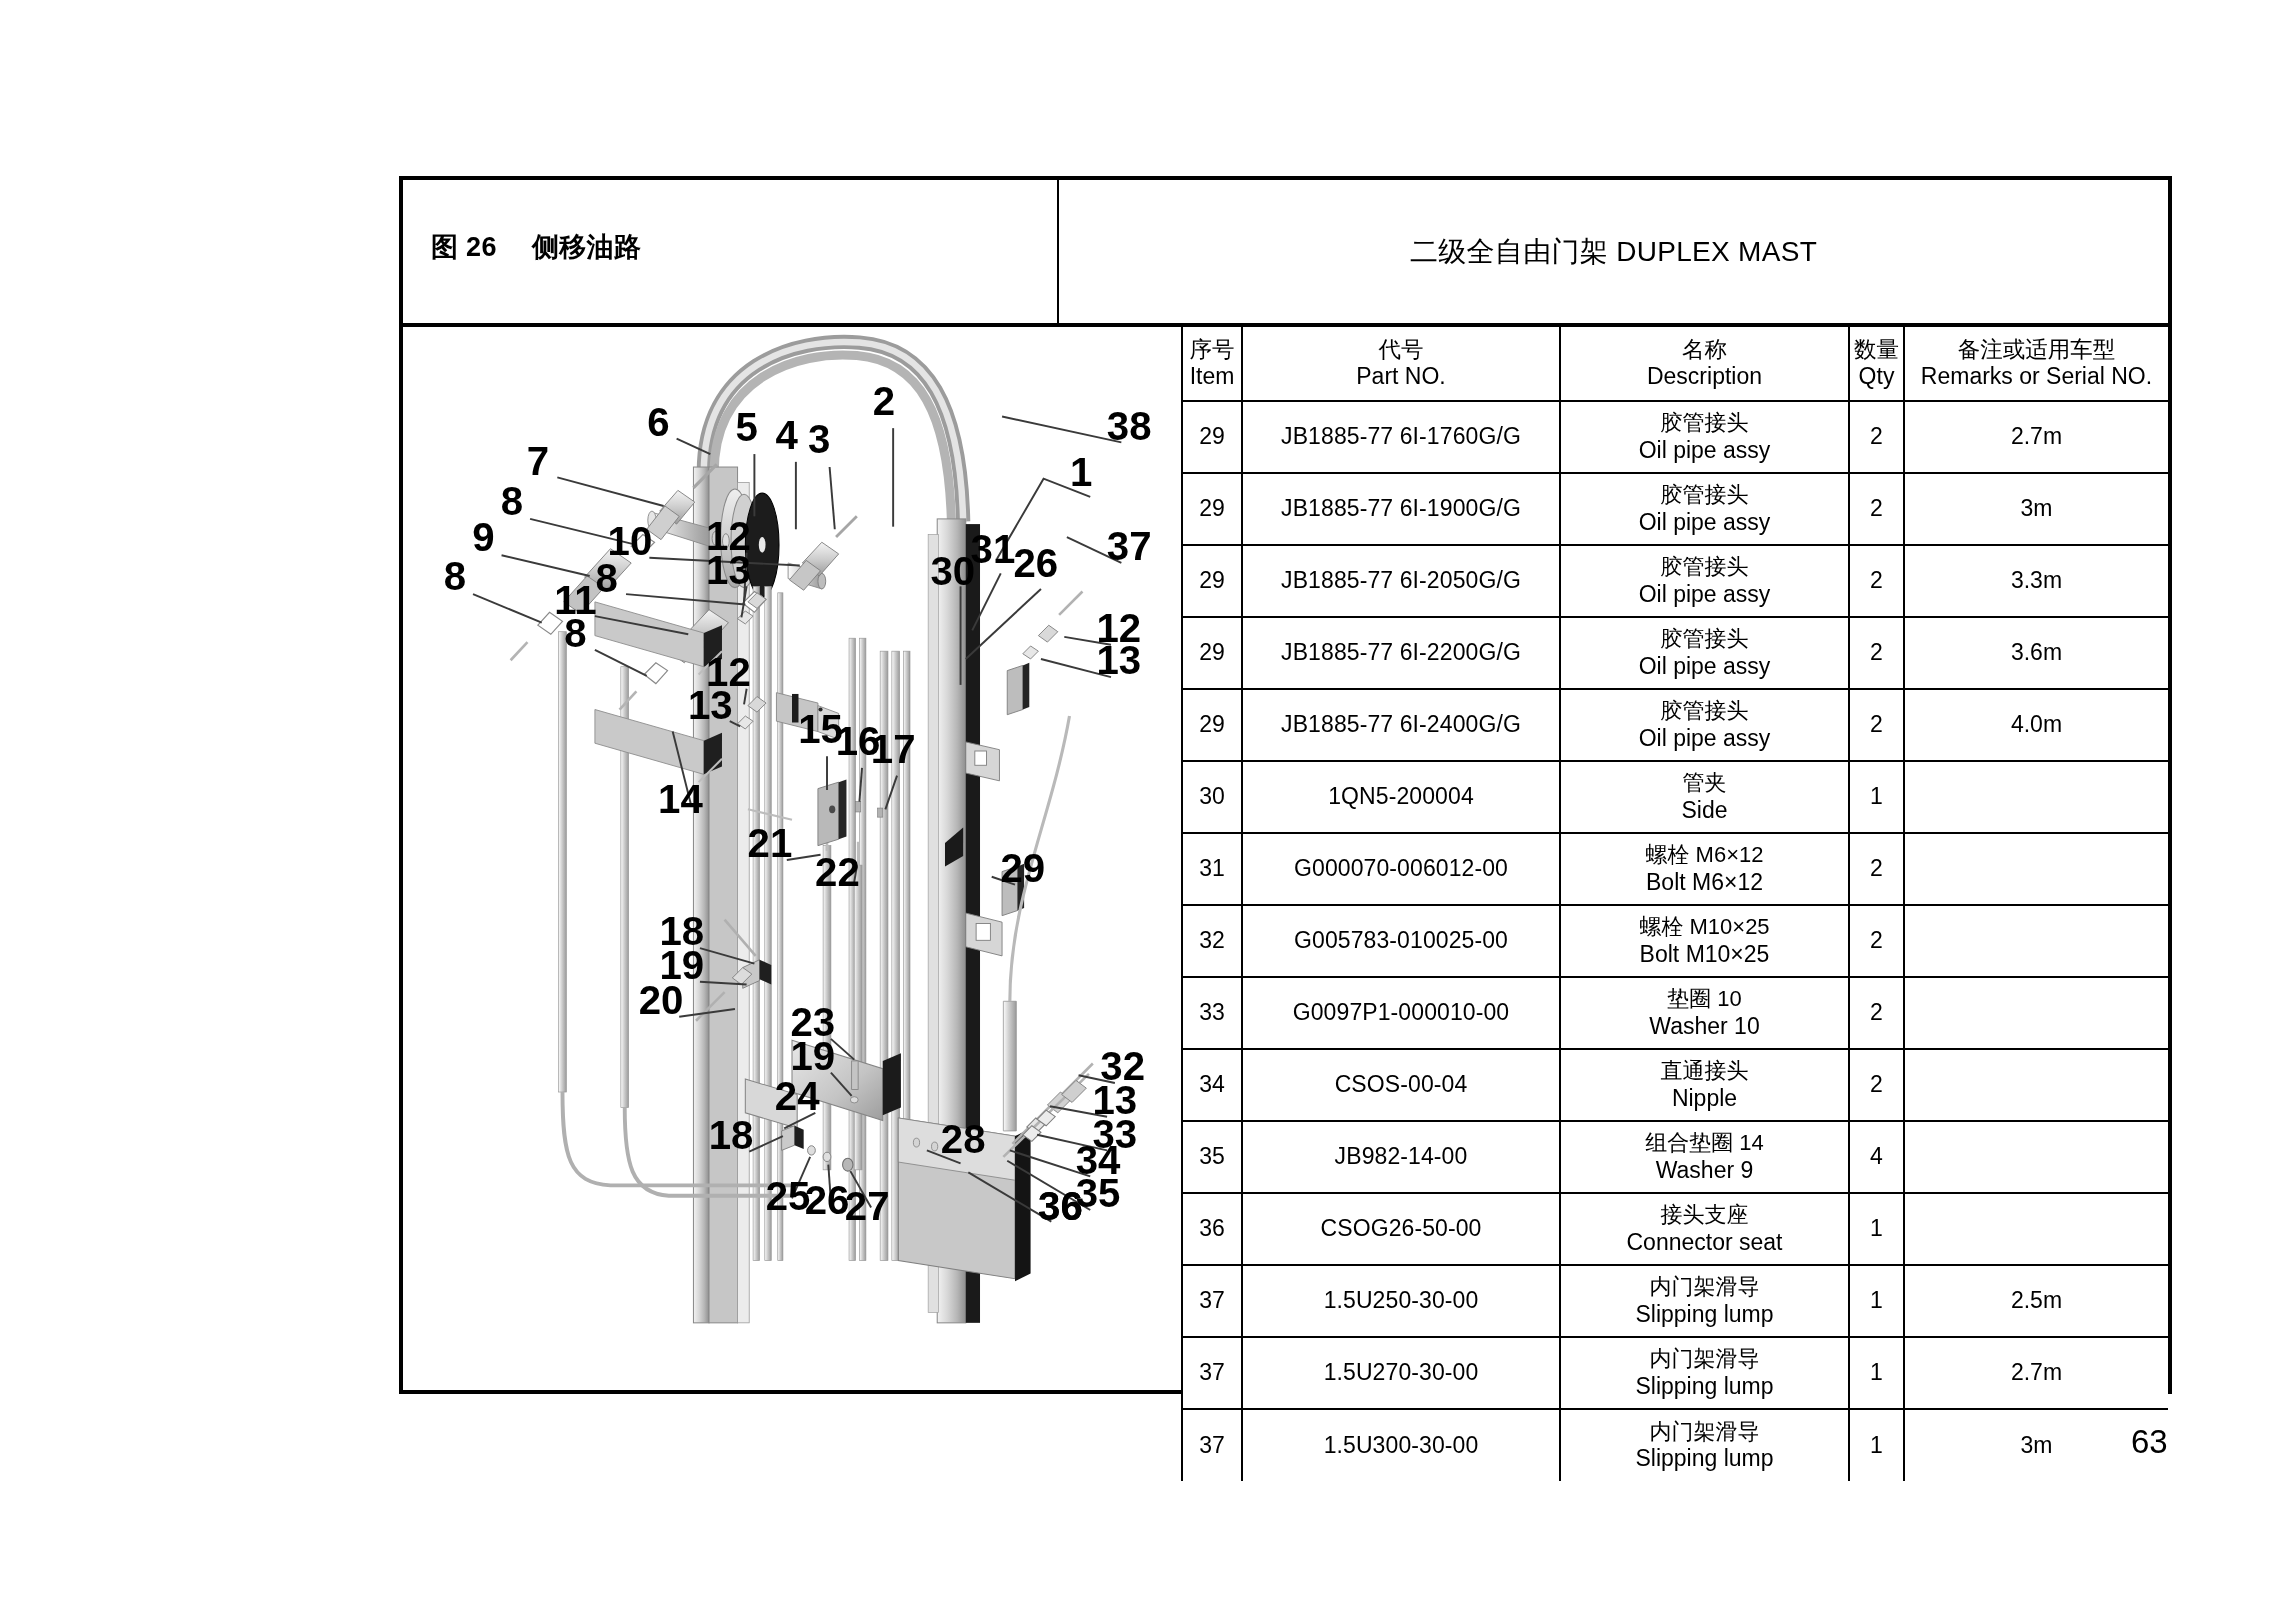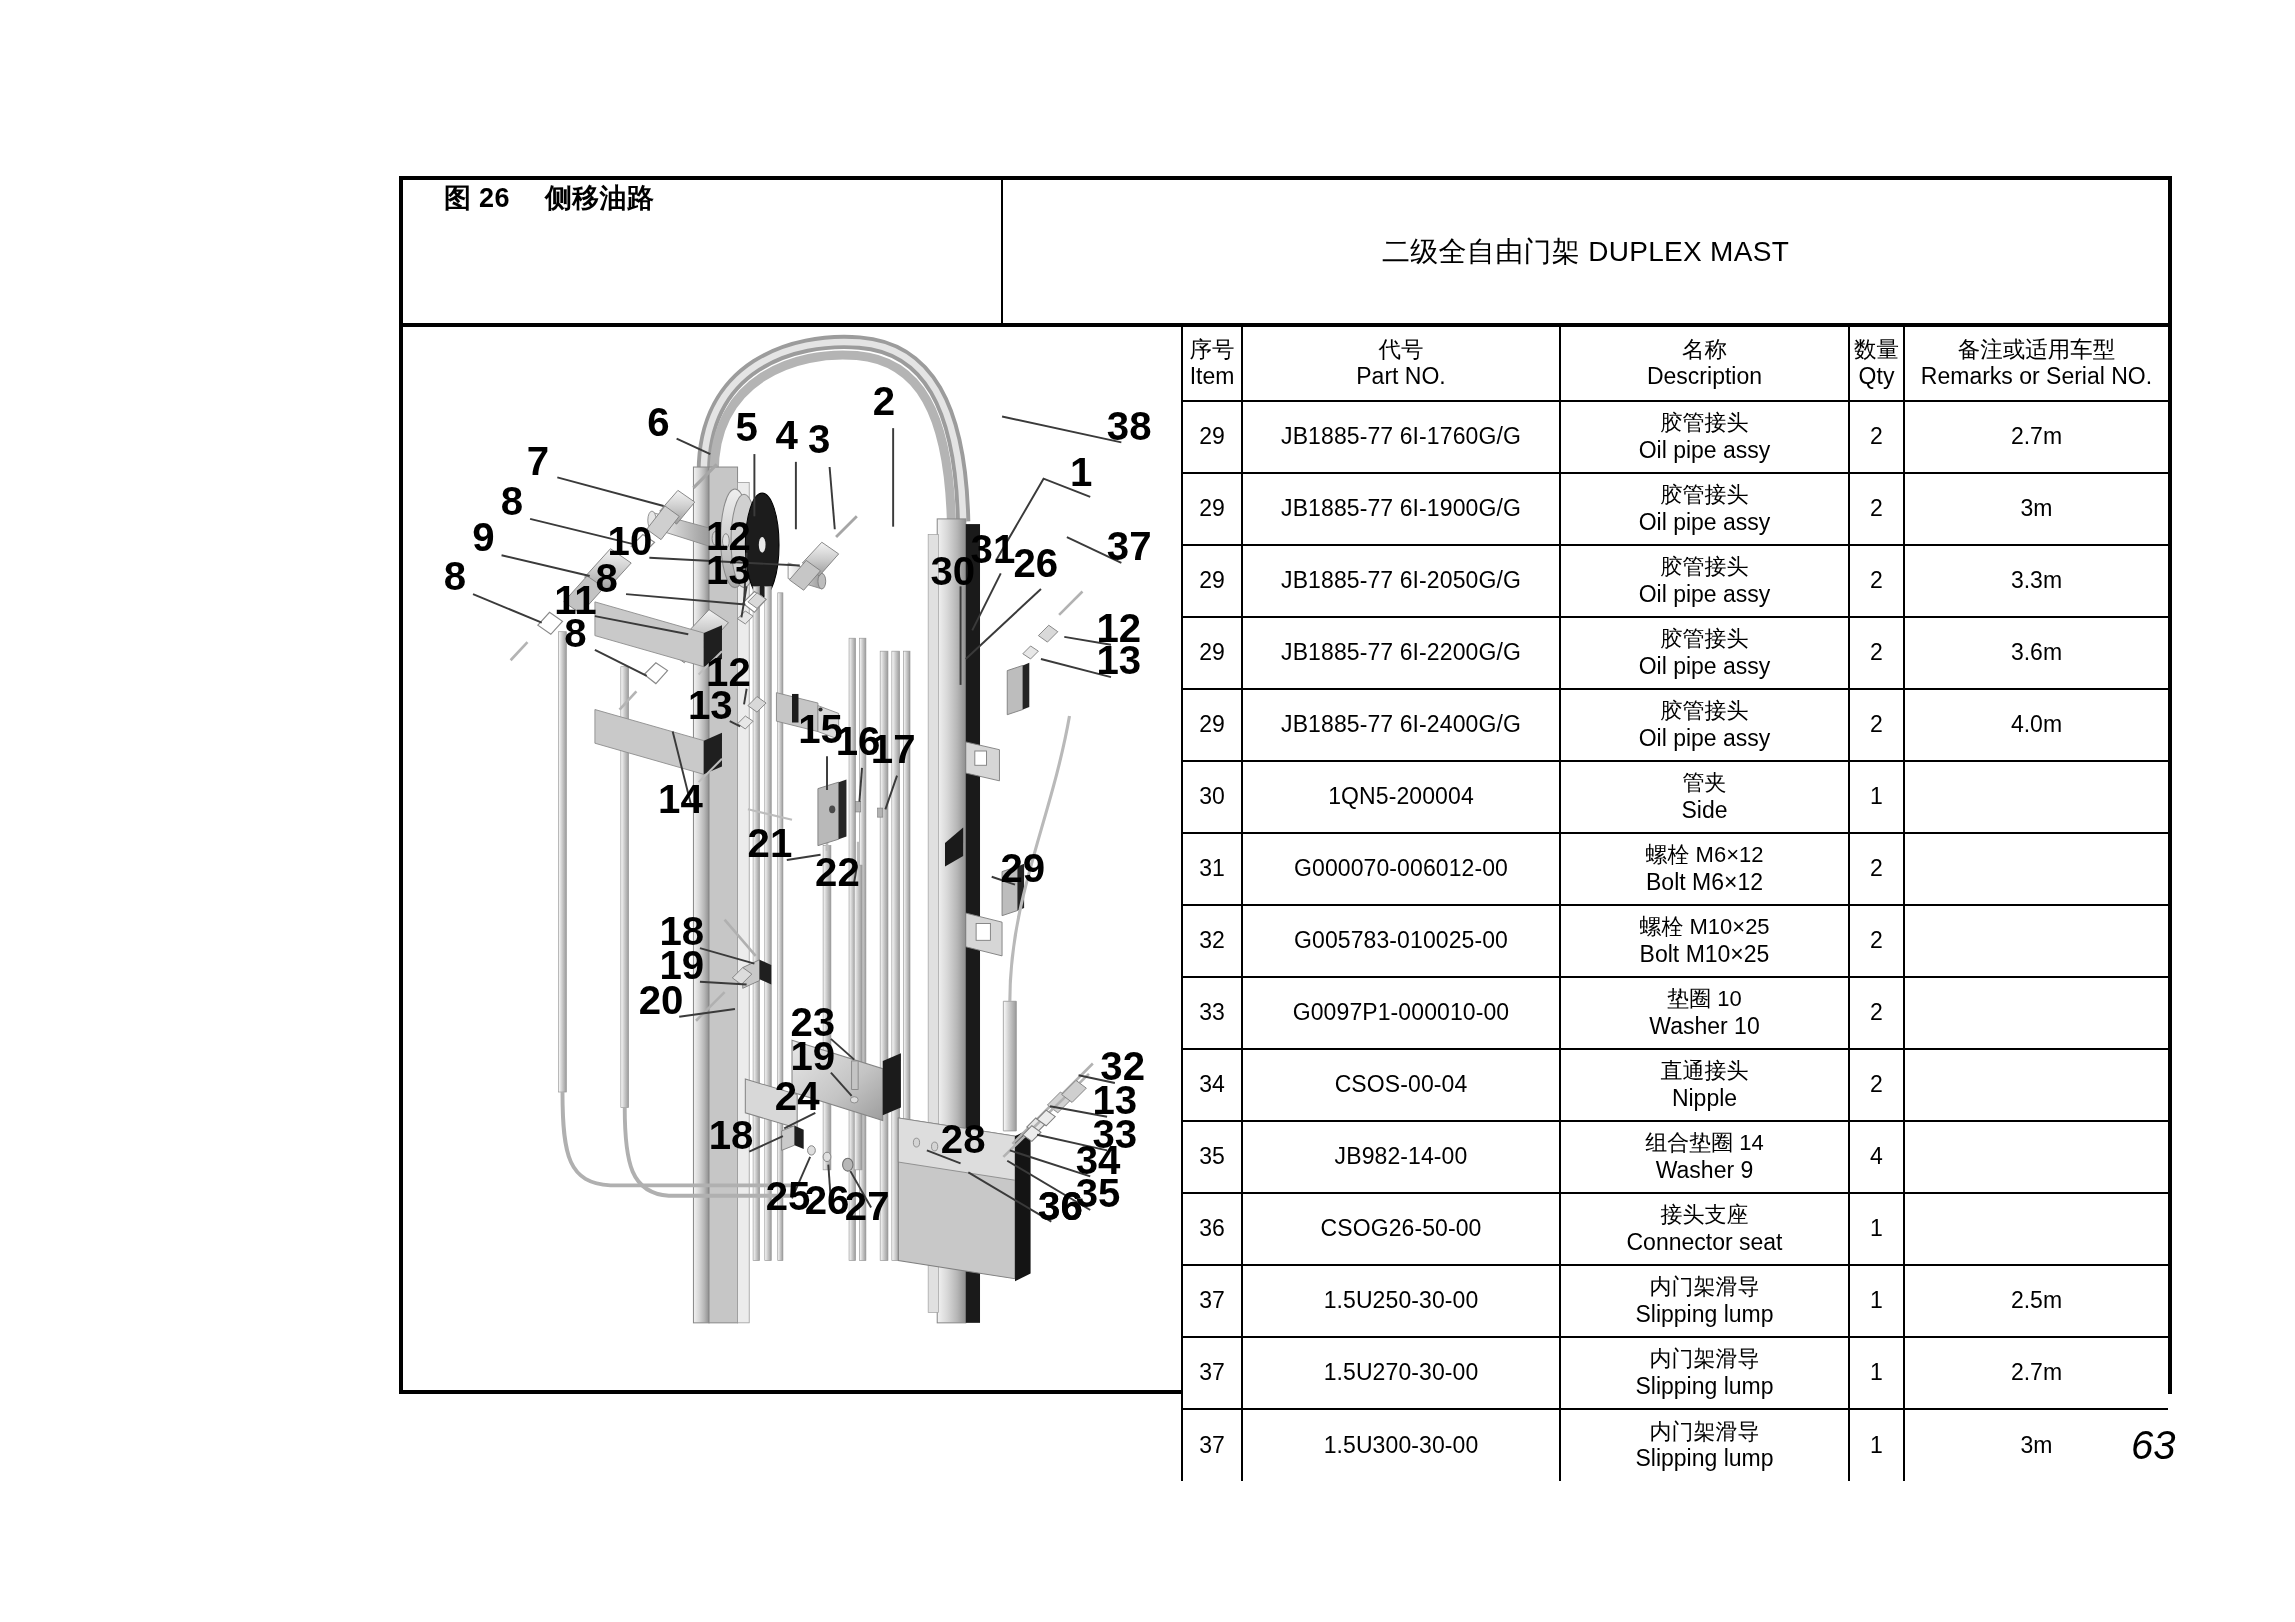--- a/index.html
+++ b/index.html
@@ -34,27 +34,27 @@
     position: absolute;
     left: 0;
     top: 0;
     width: 100%;
     height: 147px;
     box-sizing: border-box;
     border-bottom: 4.8px solid #000;
     display: flex;
   }
   #fig-title-cell {
-    width: 600px;
+    width: 656px;
     box-sizing: border-box;
     border-right: 2.7px solid #000;
     display: flex;
     flex-direction: column;
-    justify-content: space-between;
-    padding-left: 41px;
+    justify-content: center;
+    padding-left: 28px;
   }
   .fig-line {
     display: flex;
     align-items: baseline;
     white-space: nowrap;
   }
   .fig-line.cn {
     font-size: 27px;
     font-weight: bold;
     margin-bottom: 9.5px;
@@ -187,23 +187,22 @@
   td.part-cell { font-size: 24px; letter-spacing: 0.1px; }
   td.item-cell { font-size: 24px; }
   td.qty-cell  { font-size: 24px; }
   td.remark-cell { font-size: 24px; }
 
   
   #page-number {
     position: absolute;
     left: 2131px;
     top: 1423px;
-    font-size: 40px;
+    font-size: 33px;
     font-weight: normal;
-    font-style: italic;
   }
 
   
   .lbl {
     font-family: "Liberation Sans", sans-serif;
     font-size: 31px;
     font-weight: bold;
     fill: #000;
   }
 </style>

